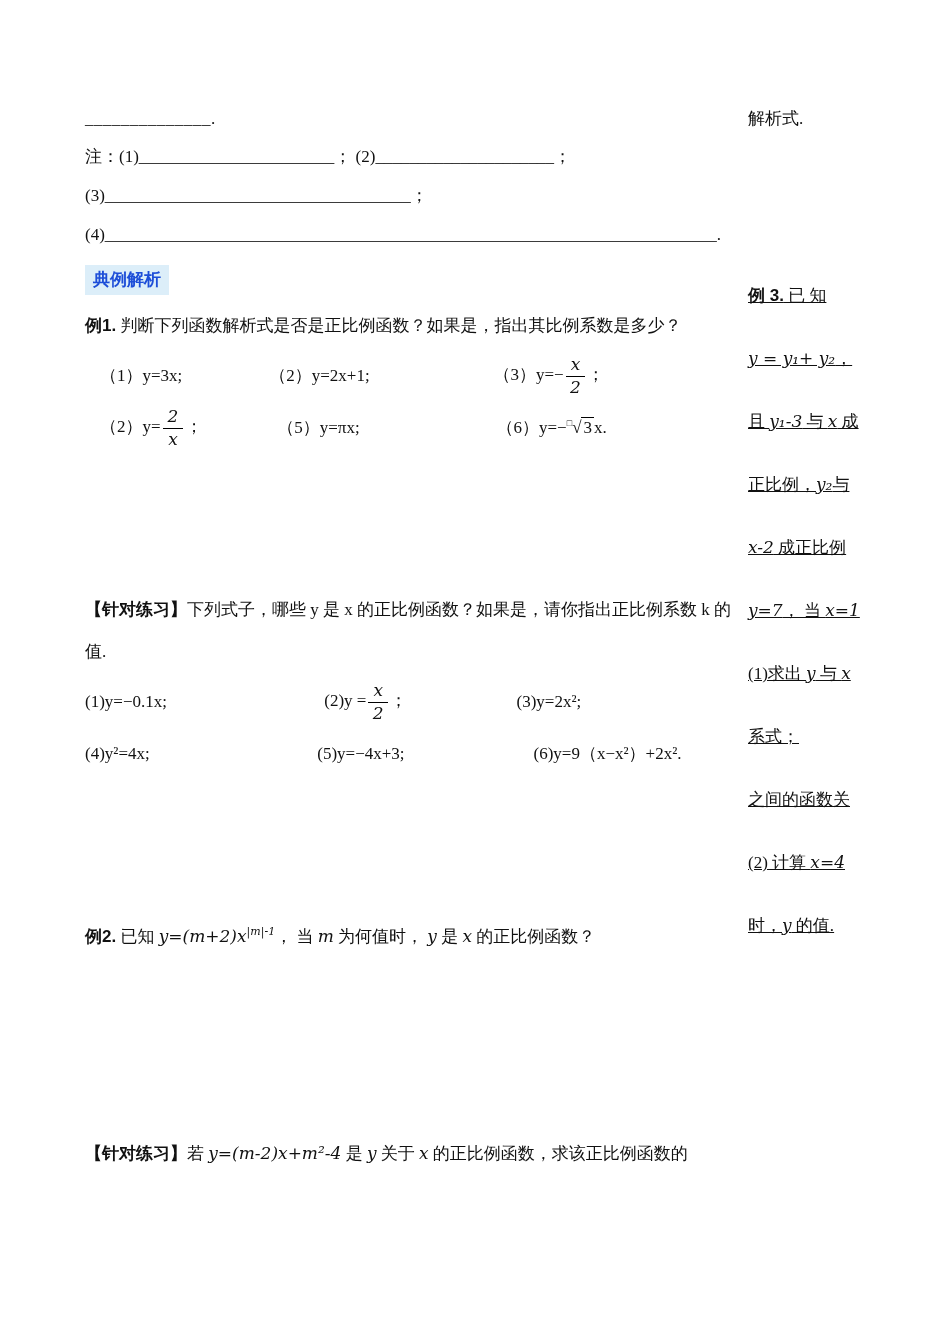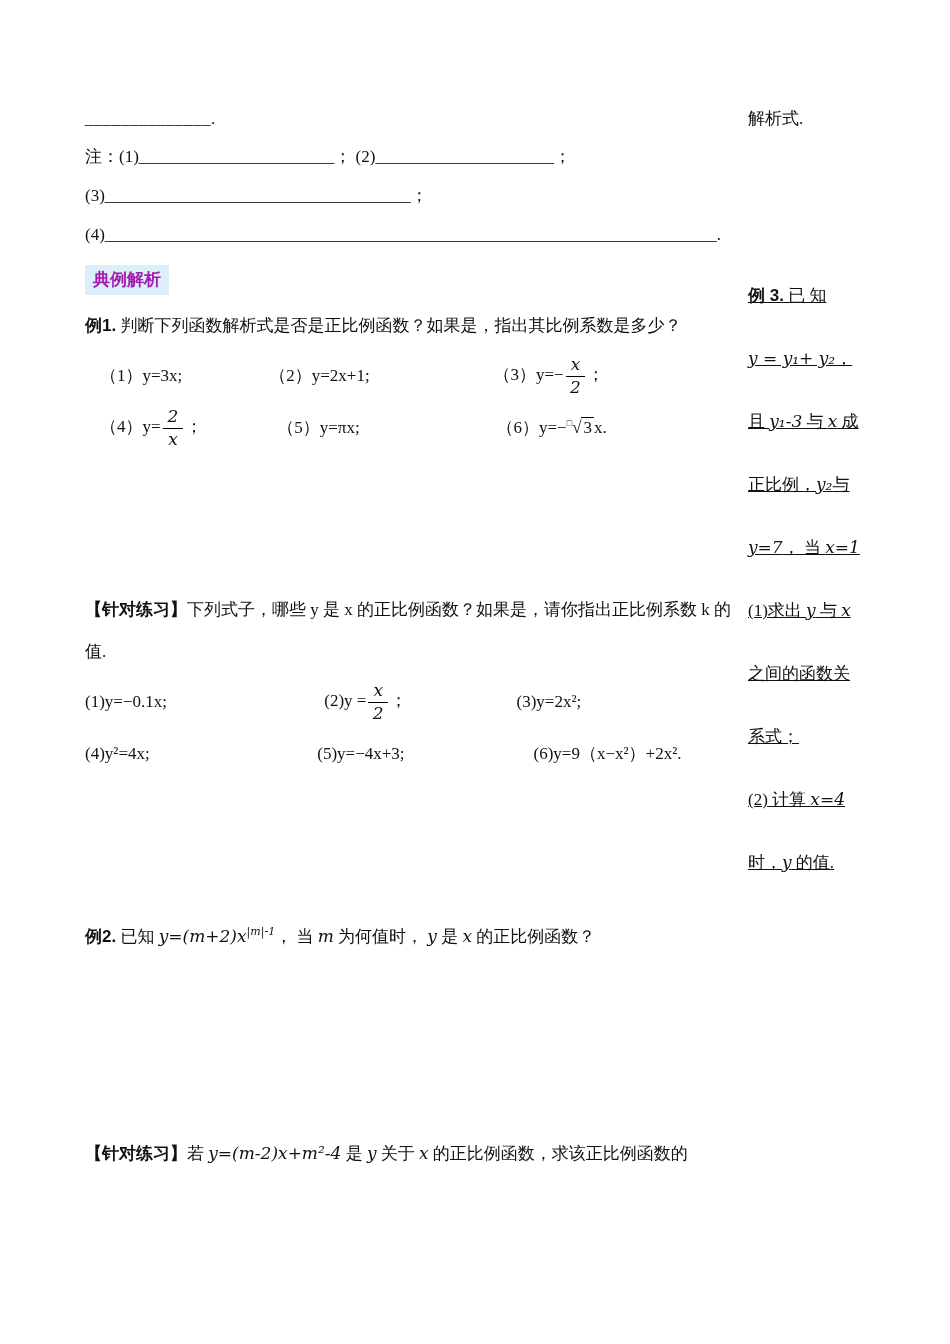--- a/index.html
+++ b/index.html
@@ -12,21 +12,21 @@
   .page { width:950px; height:1344px; overflow:hidden; background:#fff; padding-top:106px; }
   .columns { display:flex; }
   .col-left { width:655px; margin-left:85px; }
   .col-right { width:200px; padding-left:8px; }
 
   .blank-line { line-height:26px; margin-bottom:12px; letter-spacing:.5px; }
   .note-line  { line-height:26px; margin-bottom:13px; }
 
   .section-label {
     display:inline-block; margin:4px 0 10px;
-    background:#dceef9; color:#a21caf;
+    background:#dceef9; color:#1d4ed8;
     font-family:"Liberation Sans","DejaVu Sans",sans-serif;
     font-weight:bold; font-size:17px; padding:3px 8px 4px;
   }
 
   .para { line-height:42px; }
   .bold, .seg-bold { font-weight:bold; font-family:"Liberation Sans","DejaVu Sans",sans-serif; font-style:normal; }
 
   .eq-row { display:block; margin-top:4px; min-height:48px; line-height:48px; white-space:nowrap; }
   .eq-cell { display:inline-block; vertical-align:middle; line-height:1.4; }
   .row-ex1-1 .c1 { width:180px; padding-left:15px; }
@@ -77,21 +77,21 @@
         <span class="bold">例1.</span><span> 判断下列函数解析式是否是正比例函数？如果是，指出其比例系数是多少？</span>
       </p>
 
       <div class="eq-row row-ex1-1">
         <span class="eq-cell c1">（1）y=3x;</span>
         <span class="eq-cell c2">（2）y=2x+1;</span>
         <span class="eq-cell c3"><span>（3）y=−</span><span class="frac"><span class="num">x</span><span class="den">2</span></span><span>；</span></span>
       </div>
 
       <div class="eq-row row-ex1-2">
-        <span class="eq-cell c1"><span>（4）y=</span><span class="frac"><span class="num">2</span><span class="den">x</span></span><span>；</span></span>
+        <span class="eq-cell c1"><span>（2）y=</span><span class="frac"><span class="num">2</span><span class="den">x</span></span><span>；</span></span>
         <span class="eq-cell c2">（5）y=πx;</span>
         <span class="eq-cell c3"><span>（6）y=−</span><span class="artifact">□</span><span class="sqrt"><span>√</span><span class="radicand">3</span></span><span>x.</span></span>
       </div>
 
       <div class="practice1-block">
         <p class="para">
           <span class="bold">【针对练习】</span><span>下列式子，哪些 y 是 x 的正比例函数？如果是，请你指出正比例系数 k 的值.</span>
         </p>
 
         <div class="eq-row row-pr1-1">
@@ -113,23 +113,24 @@
 
     </div>
 
     <div class="col-right">
       <p class="rc-top">解析式.</p>
       <div class="rc-block">
           <div class="rc-line"><span class="seg-bold">例 3.</span><span> 已 知</span></div>
           <div class="rc-line"><span class="seg-math">y = y₁+ y₂</span><span>，</span></div>
           <div class="rc-line"><span>且 </span><span class="seg-math">y₁-3</span><span> 与 </span><span class="seg-math">x</span><span> 成</span></div>
           <div class="rc-line"><span>正比例，</span><span class="seg-math">y₂</span><span>与</span></div>
+          <div class="rc-line"><span class="seg-math">x-2</span><span> 成正比例</span></div>
           <div class="rc-line"><span class="seg-math">y=7</span><span>，  当 </span><span class="seg-math">x=1</span></div>
           <div class="rc-line"><span>(1)求出 </span><span class="seg-math">y</span><span> 与 </span><span class="seg-math">x</span></div>
+          <div class="rc-line"><span>系式；</span></div>
           <div class="rc-line"><span>之间的函数关</span></div>
-          <div class="rc-line"><span>系式；</span></div>
           <div class="rc-line"><span>(2) 计算 </span><span class="seg-math">x=4</span></div>
           <div class="rc-line"><span>时，</span><span class="seg-math">y</span><span> 的值.</span></div>
         </div>
     </div>
 
   </div>
 </div>
 
 </body></html>

